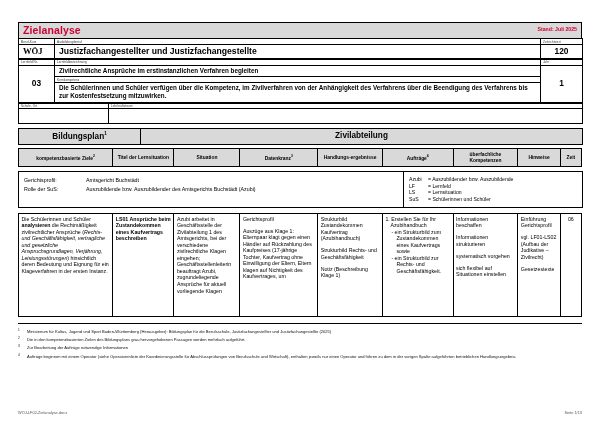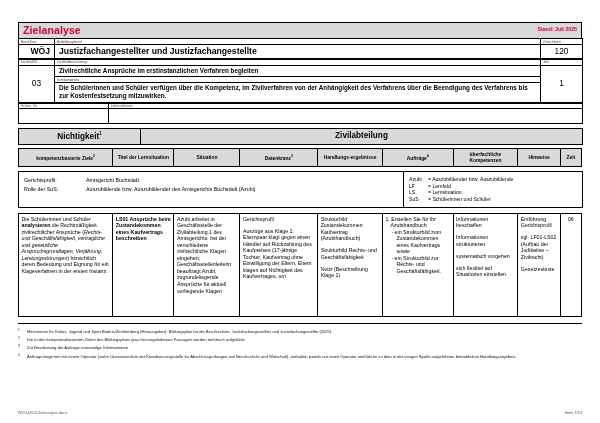--- a/index.html
+++ b/index.html
@@ -53,23 +53,23 @@
   .cell-big{
     font-size:8.6px;font-weight:bold;
     padding:1px 4px 2px 4px;
     line-height:10px;
   }
   .cell-mid{
     font-size:6.3px;font-weight:bold;
     padding:1px 4px 2px 4px;
     line-height:7.6px;
   }
-  .center{text-align:right;}
+  .center{text-align:left;font-family:Liberation Serif, serif;}
   .num-big{
-    font-size:8.4px;font-weight:normal;text-align:center;padding:1px 0 2px 0;
+    font-size:8.4px;font-weight:bold;text-align:center;padding:1px 0 2px 0;
   }
   .empty-row td{height:11px;}
 
   
   .band td{
     background:#d9d9d9;
     text-align:center;
     font-size:8.2px;
     font-weight:bold;
     padding:2px 0 3px 0;
@@ -205,21 +205,21 @@
   </tbody>
     </table>
 
   <table class="band" style="margin-top:4px">
     <colgroup>
         <col style="width:122px">
         <col style="width:442px">
       </colgroup>
     <tbody>
         <tr>
-      <td><span>Nichtigkeit</span><sup>1</sup></td>
+      <td><span>Bildungsplan</span><sup>1</sup></td>
       <td>Zivilabteilung</td>
     </tr>
   </tbody>
     </table>
 
   <table class="colhdr" style="margin-top:3px">
     <colgroup>
       <col style="width:80px">
         <col style="width:52px">
         <col style="width:56px">

